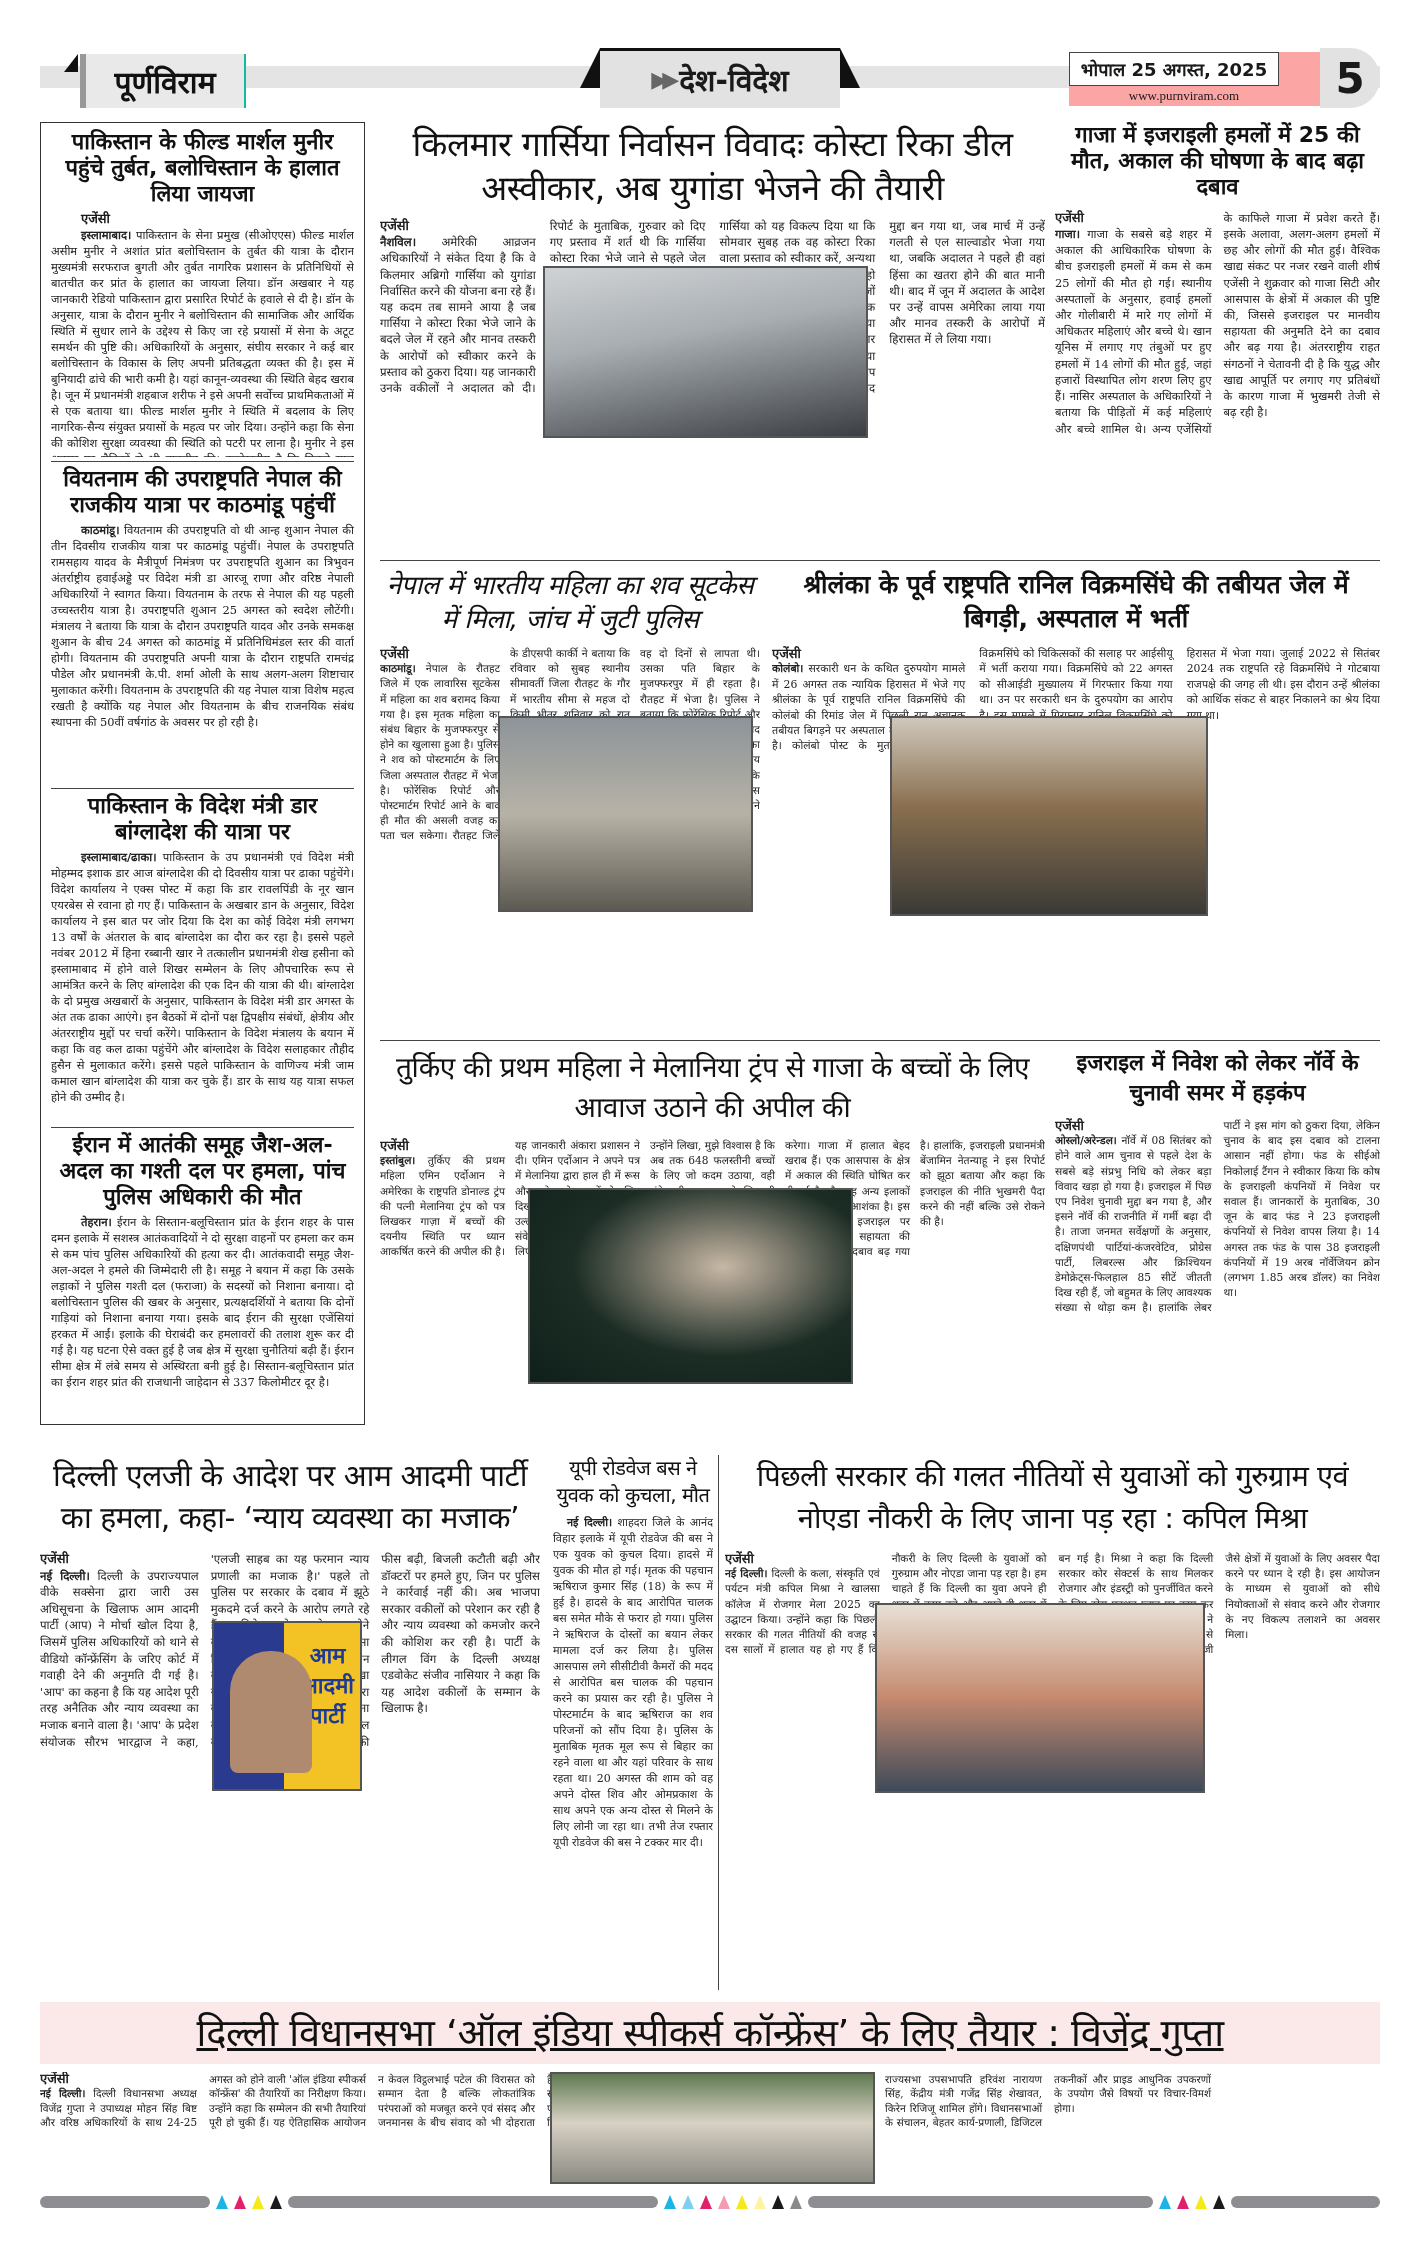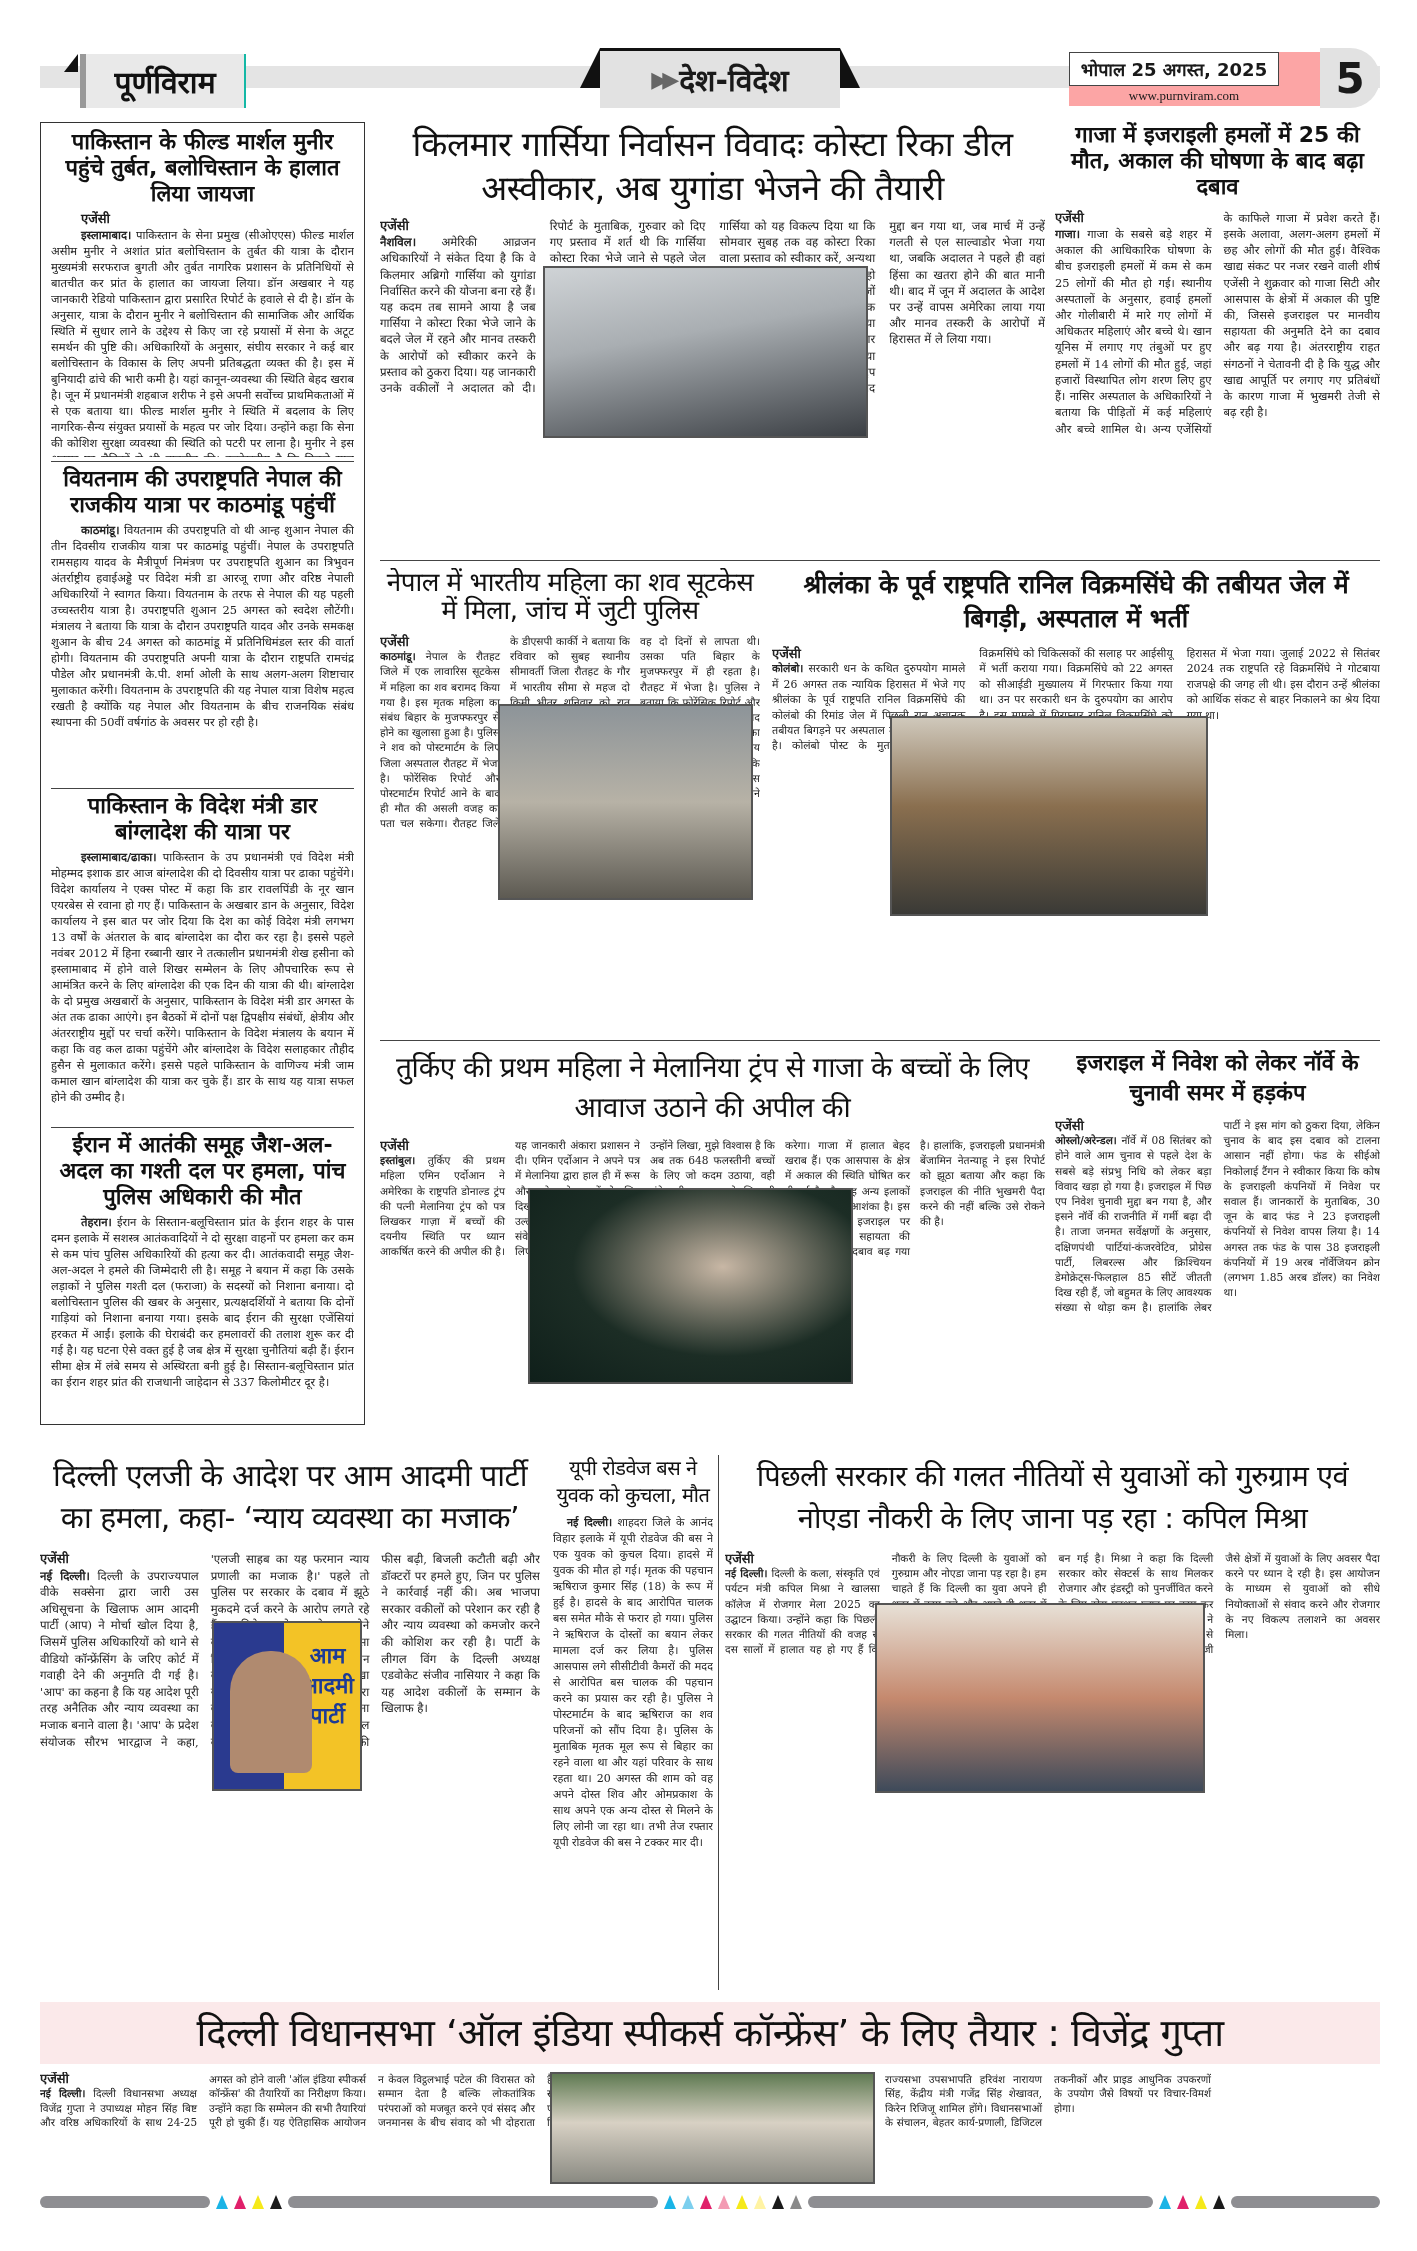--- a/index.html
+++ b/index.html
@@ -27,21 +27,21 @@
   .body { font-family: "DejaVu Serif", serif; font-size: 12.2px; line-height: 17.6px; text-align: justify; color: #222; }
   .agency { font-family: "DejaVu Serif", serif; font-weight: bold; font-size: 13px; display: block; }
   .place { font-weight: bold; }
   .photo { border: 2px solid #555; background: linear-gradient(160deg,#6c6f72,#9da3a7 45%,#4b4e52); }
 
   .story { position: absolute; overflow: hidden; }
   .rule-v { position: absolute; width: 1px; background: #444; }
   .rule-h { position: absolute; height: 1px; background: #444; }
 
   .banner-pink { position: absolute; left: 40px; top: 2002px; width: 1340px; height: 62px; background: #fbe9ea; display: flex; align-items: center; justify-content: center; }
-  .banner-pink span { font-size: 38px; color: #111; }
+  .banner-pink span { font-size: 38px; color: #111; text-decoration: underline; }
 
   .footer-bar { position: absolute; top: 2195px; left: 40px; width: 1340px; height: 14px; display: flex; align-items: center; gap: 6px; }
   .footer-bar .seg { height: 12px; background: #8e8e92; border-radius: 6px; }
   .tri { width: 0; height: 0; border-left: 6px solid transparent; border-right: 6px solid transparent; border-bottom: 14px solid; }
 </style>
 </head>
 <body>
 
 <header class="masthead">
   <div class="mast-band"></div>
@@ -111,21 +111,21 @@
   <p class="body" style="column-count:2;column-gap:12px;height:370px;margin-top:10px;font-size:11.4px;line-height:16.2px;">
     <span class="agency">एजेंसी</span>
     <span class="place">गाजा।</span>
     <span>गाजा के सबसे बड़े शहर में अकाल की आधिकारिक घोषणा के बीच इजराइली हमलों में कम से कम 25 लोगों की मौत हो गई। स्थानीय अस्पतालों के अनुसार, हवाई हमलों और गोलीबारी में मारे गए लोगों में अधिकतर महिलाएं और बच्चे थे। खान यूनिस में लगाए गए तंबुओं पर हुए हमलों में 14 लोगों की मौत हुई, जहां हजारों विस्थापित लोग शरण लिए हुए हैं। नासिर अस्पताल के अधिकारियों ने बताया कि पीड़ितों में कई महिलाएं और बच्चे शामिल थे। अन्य एजेंसियों के काफिले गाजा में प्रवेश करते हैं। इसके अलावा, अलग-अलग हमलों में छह और लोगों की मौत हुई। वैश्विक खाद्य संकट पर नजर रखने वाली शीर्ष एजेंसी ने शुक्रवार को गाजा सिटी और आसपास के क्षेत्रों में अकाल की पुष्टि की, जिससे इजराइल पर मानवीय सहायता की अनुमति देने का दबाव और बढ़ गया है। अंतरराष्ट्रीय राहत संगठनों ने चेतावनी दी है कि युद्ध और खाद्य आपूर्ति पर लगाए गए प्रतिबंधों के कारण गाजा में भुखमरी तेजी से बढ़ रही है।</span>
   </p>
 </article>
 
 <div class="rule-h" style="left:380px;top:560px;width:1000px;"></div>
 
 <article class="story" style="left:380px;top:568px;width:380px;height:465px;">
-  <h2 class="hl cond" style="font-size:26px;line-height:28px;">नेपाल में भारतीय महिला का शव सूटकेस में मिला, जांच में जुटी पुलिस</h2>
+  <h2 class="hl cond" style="font-size:26px;line-height:34px;font-style:italic;">नेपाल में भारतीय महिला का शव सूटकेस में मिला, जांच में जुटी पुलिस</h2>
   <div style="position:relative;margin-top:10px;height:390px;">
     <div class="photo" style="position:absolute;left:118px;top:70px;width:255px;height:196px;background:linear-gradient(180deg,#8d9499 0%,#b7b2a6 50%,#5d5a52 100%);"></div>
     <p class="body" style="column-count:3;column-gap:10px;height:390px;font-size:10.6px;line-height:15.2px;">
       <span class="agency">एजेंसी</span>
       <span class="place">काठमांडू।</span>
       <span>नेपाल के रौतहट जिले में एक लावारिस सूटकेस में महिला का शव बरामद किया गया है। इस मृतक महिला का संबंध बिहार के मुजफ्फरपुर से होने का खुलासा हुआ है। पुलिस ने शव को पोस्टमार्टम के लिए जिला अस्पताल रौतहट में भेजा है। फोरेंसिक रिपोर्ट और पोस्टमार्टम रिपोर्ट आने के बाद ही मौत की असली वजह का पता चल सकेगा। रौतहट जिले के डीएसपी कार्की ने बताया कि रविवार को सुबह स्थानीय सीमावर्ती जिला रौतहट के गौर में भारतीय सीमा से महज दो किमी भीतर शनिवार को रात करीब 8 बजे सड़क पर एक लावारिस सूटकेस पाया गया। साह के रूप में हुई है। डीएसपी राजू कार्की ने बताया कि मृत महिला रौतहट जिले के माधवनारायण में मायके में दो महीने पहले ही अपने चार वर्षीय बेटे के साथ रहने आई थी और वह दो दिनों से लापता थी। उसका पति बिहार के मुजफ्फरपुर में ही रहता है। रौतहट में भेजा है। पुलिस ने बताया कि फोरेंसिक रिपोर्ट और पोस्टमार्टम रिपोर्ट आने के बाद ही मौत की असली वजह का पता चल सकेगा। स्थानीय पत्रकार प्रेमचंद झा ने बताया कि मृत महिला की मां ने भी पुलिस में अपनी बेटी के लापता होने की शिकायत दर्ज कराई थी।</span>
     </p>
   </div>
 </article>
 

